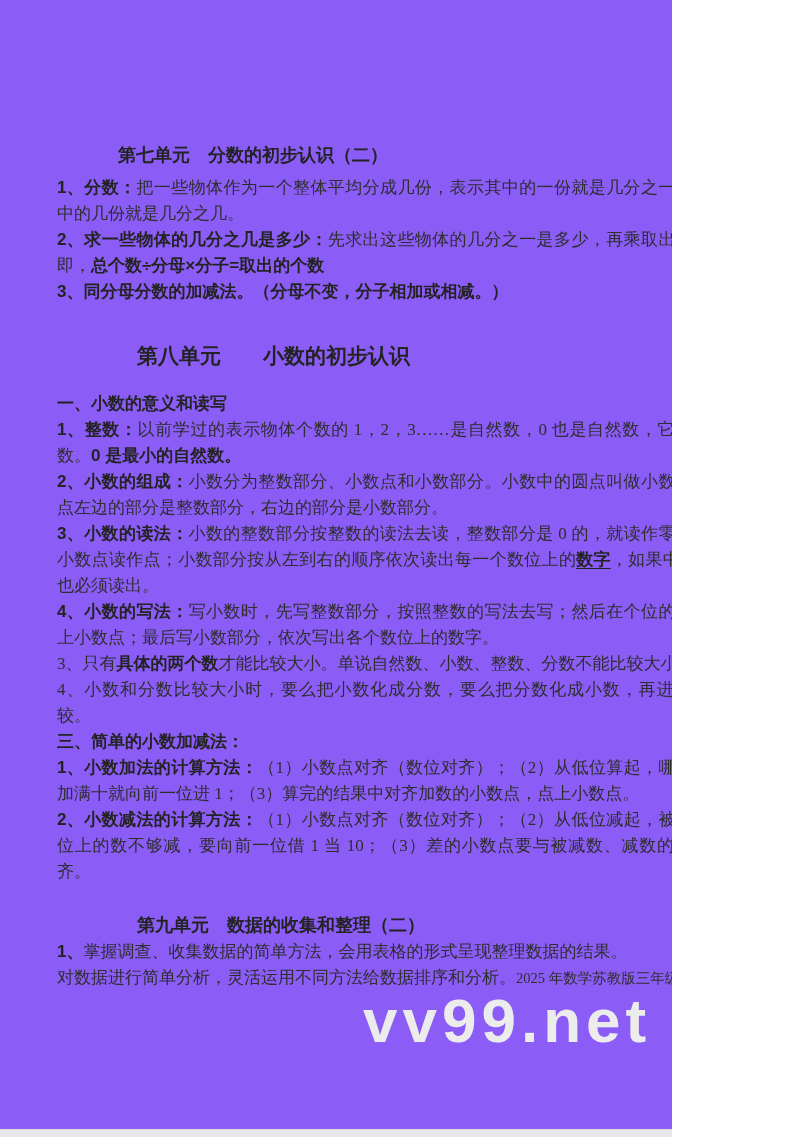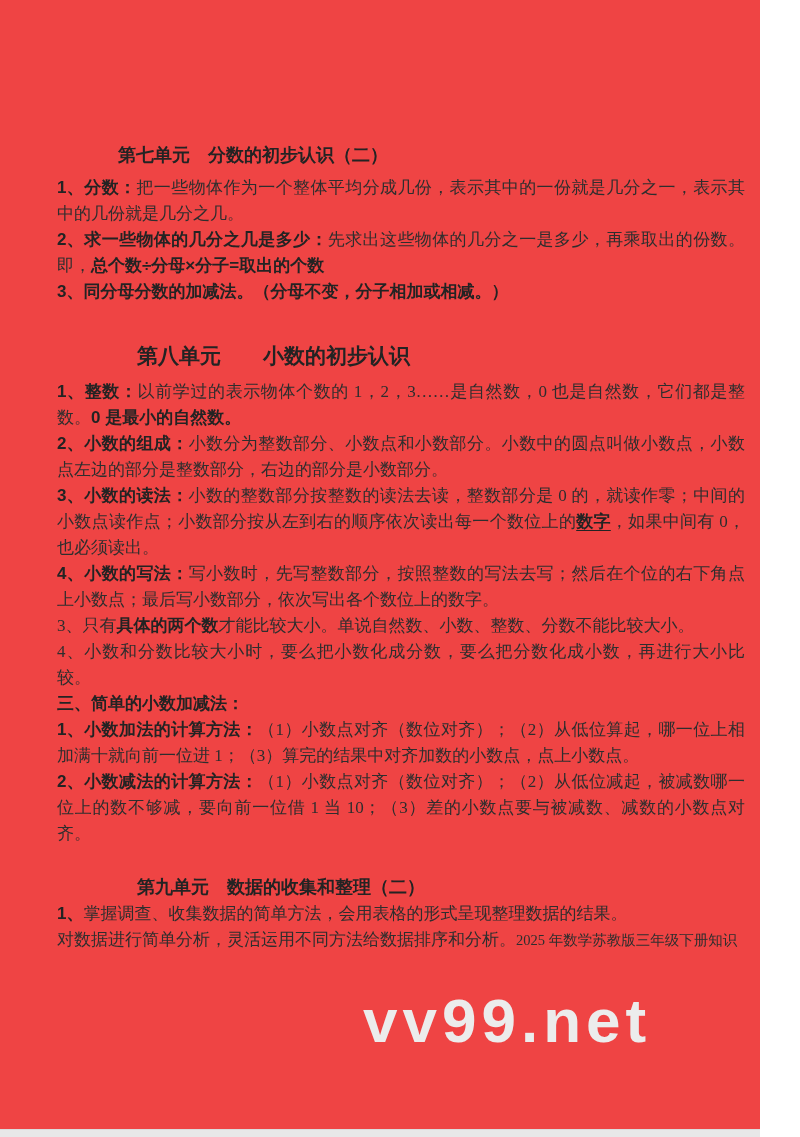--- a/index.html
+++ b/index.html
@@ -4,22 +4,22 @@
 <style>
   html, body { margin: 0; padding: 0; }
   body {
     width: 800px; height: 1137px;
     background: #ffffff;
     font-family: "Liberation Serif", "DejaVu Serif", serif;
     overflow: hidden;
   }
   .page {
     position: relative;
-    width: 760px; height: 1137px;
-    background: #ef4444;
+    width: 672px; height: 1137px;
+    background: #8b5cf6;
     overflow: hidden;
   }
   .doc-body {
     position: absolute;
     left: 0; top: 0;
     width: 688px;
     padding: 143px 55px 0 57px;
     color: #2e2e2e;
   }
   .para {
@@ -39,21 +39,21 @@
     text-underline-offset: 3px;
   }
   .run.sm { font-size: 14.5px; }
   .heading {
     font-family: "Liberation Sans", "DejaVu Sans", sans-serif;
     font-weight: 700;
     color: #232323;
     text-align: left;
   }
   .heading--unit7 { font-size: 18px; line-height: 24px; margin: 0 0 8px; padding-left: 61px; }
-  .heading--unit8 { font-size: 21px; line-height: 30px; margin: 36px 0 8px; padding-left: 80px; }
+  .heading--unit8 { font-size: 21px; line-height: 30px; margin: 36px 0 20px; padding-left: 80px; }
   .heading--unit9 { font-size: 18px; line-height: 24px; margin: 28px 0 2px; padding-left: 80px; }
   .watermark {
     position: absolute;
     left: 363px; top: 990px;
     font-family: "Liberation Sans", "DejaVu Sans", sans-serif;
     font-weight: 900;
     font-size: 62px;
     line-height: 62px;
     letter-spacing: 5px;
     color: #ececec;
@@ -72,20 +72,21 @@
 </head>
 <body>
 
 <div class="page">
   <div class="doc-body">
       <div class="heading heading--unit7"><span class="run b">第七单元　分数的初步认识（二）</span></div>
       <p class="para"><span class="run b">1、分数：</span><span class="run">把一些物体作为一个整体平均分成几份，表示其中的一份就是几分之一，表示其中的几份就是几分之几。</span></p>
       <p class="para"><span class="run b">2、求一些物体的几分之几是多少：</span><span class="run">先求出这些物体的几分之一是多少，再乘取出的份数。即，</span><span class="run b">总个数÷分母×分子=取出的个数</span></p>
       <p class="para"><span class="run b">3、同分母分数的加减法。（分母不变，分子相加或相减。）</span></p>
       <div class="heading heading--unit8"><span class="run b">第八单元　　小数的初步认识</span></div>
+      <p class="para"><span class="run b">一、小数的意义和读写</span></p>
       <p class="para"><span class="run b">1、整数：</span><span class="run">以前学过的表示物体个数的 1，2，3……是自然数，0 也是自然数，它们都是整数。</span><span class="run b">0 是最小的自然数。</span></p>
       <p class="para"><span class="run b">2、小数的组成：</span><span class="run">小数分为整数部分、小数点和小数部分。小数中的圆点叫做小数点，小数点左边的部分是整数部分，右边的部分是小数部分。</span></p>
       <p class="para"><span class="run b">3、小数的读法：</span><span class="run">小数的整数部分按整数的读法去读，整数部分是 0 的，就读作零；中间的小数点读作点；小数部分按从左到右的顺序依次读出每一个数位上的</span><span class="run b u">数字</span><span class="run">，如果中间有 0，也必须读出。</span></p>
       <p class="para"><span class="run b">4、小数的写法：</span><span class="run">写小数时，先写整数部分，按照整数的写法去写；然后在个位的右下角点上小数点；最后写小数部分，依次写出各个数位上的数字。</span></p>
       <p class="para"><span class="run">3、只有</span><span class="run b">具体的两个数</span><span class="run">才能比较大小。单说自然数、小数、整数、分数不能比较大小。</span></p>
       <p class="para"><span class="run">4、小数和分数比较大小时，要么把小数化成分数，要么把分数化成小数，再进行大小比较。</span></p>
       <p class="para"><span class="run b">三、简单的小数加减法：</span></p>
       <p class="para"><span class="run b">1、小数加法的计算方法：</span><span class="run">（1）小数点对齐（数位对齐）；（2）从低位算起，哪一位上相加满十就向前一位进 1；（3）算完的结果中对齐加数的小数点，点上小数点。</span></p>
       <p class="para"><span class="run b">2、小数减法的计算方法：</span><span class="run">（1）小数点对齐（数位对齐）；（2）从低位减起，被减数哪一位上的数不够减，要向前一位借 1 当 10；（3）差的小数点要与被减数、减数的小数点对齐。</span></p>
       <div class="heading heading--unit9"><span class="run b">第九单元　数据的收集和整理（二）</span></div>

